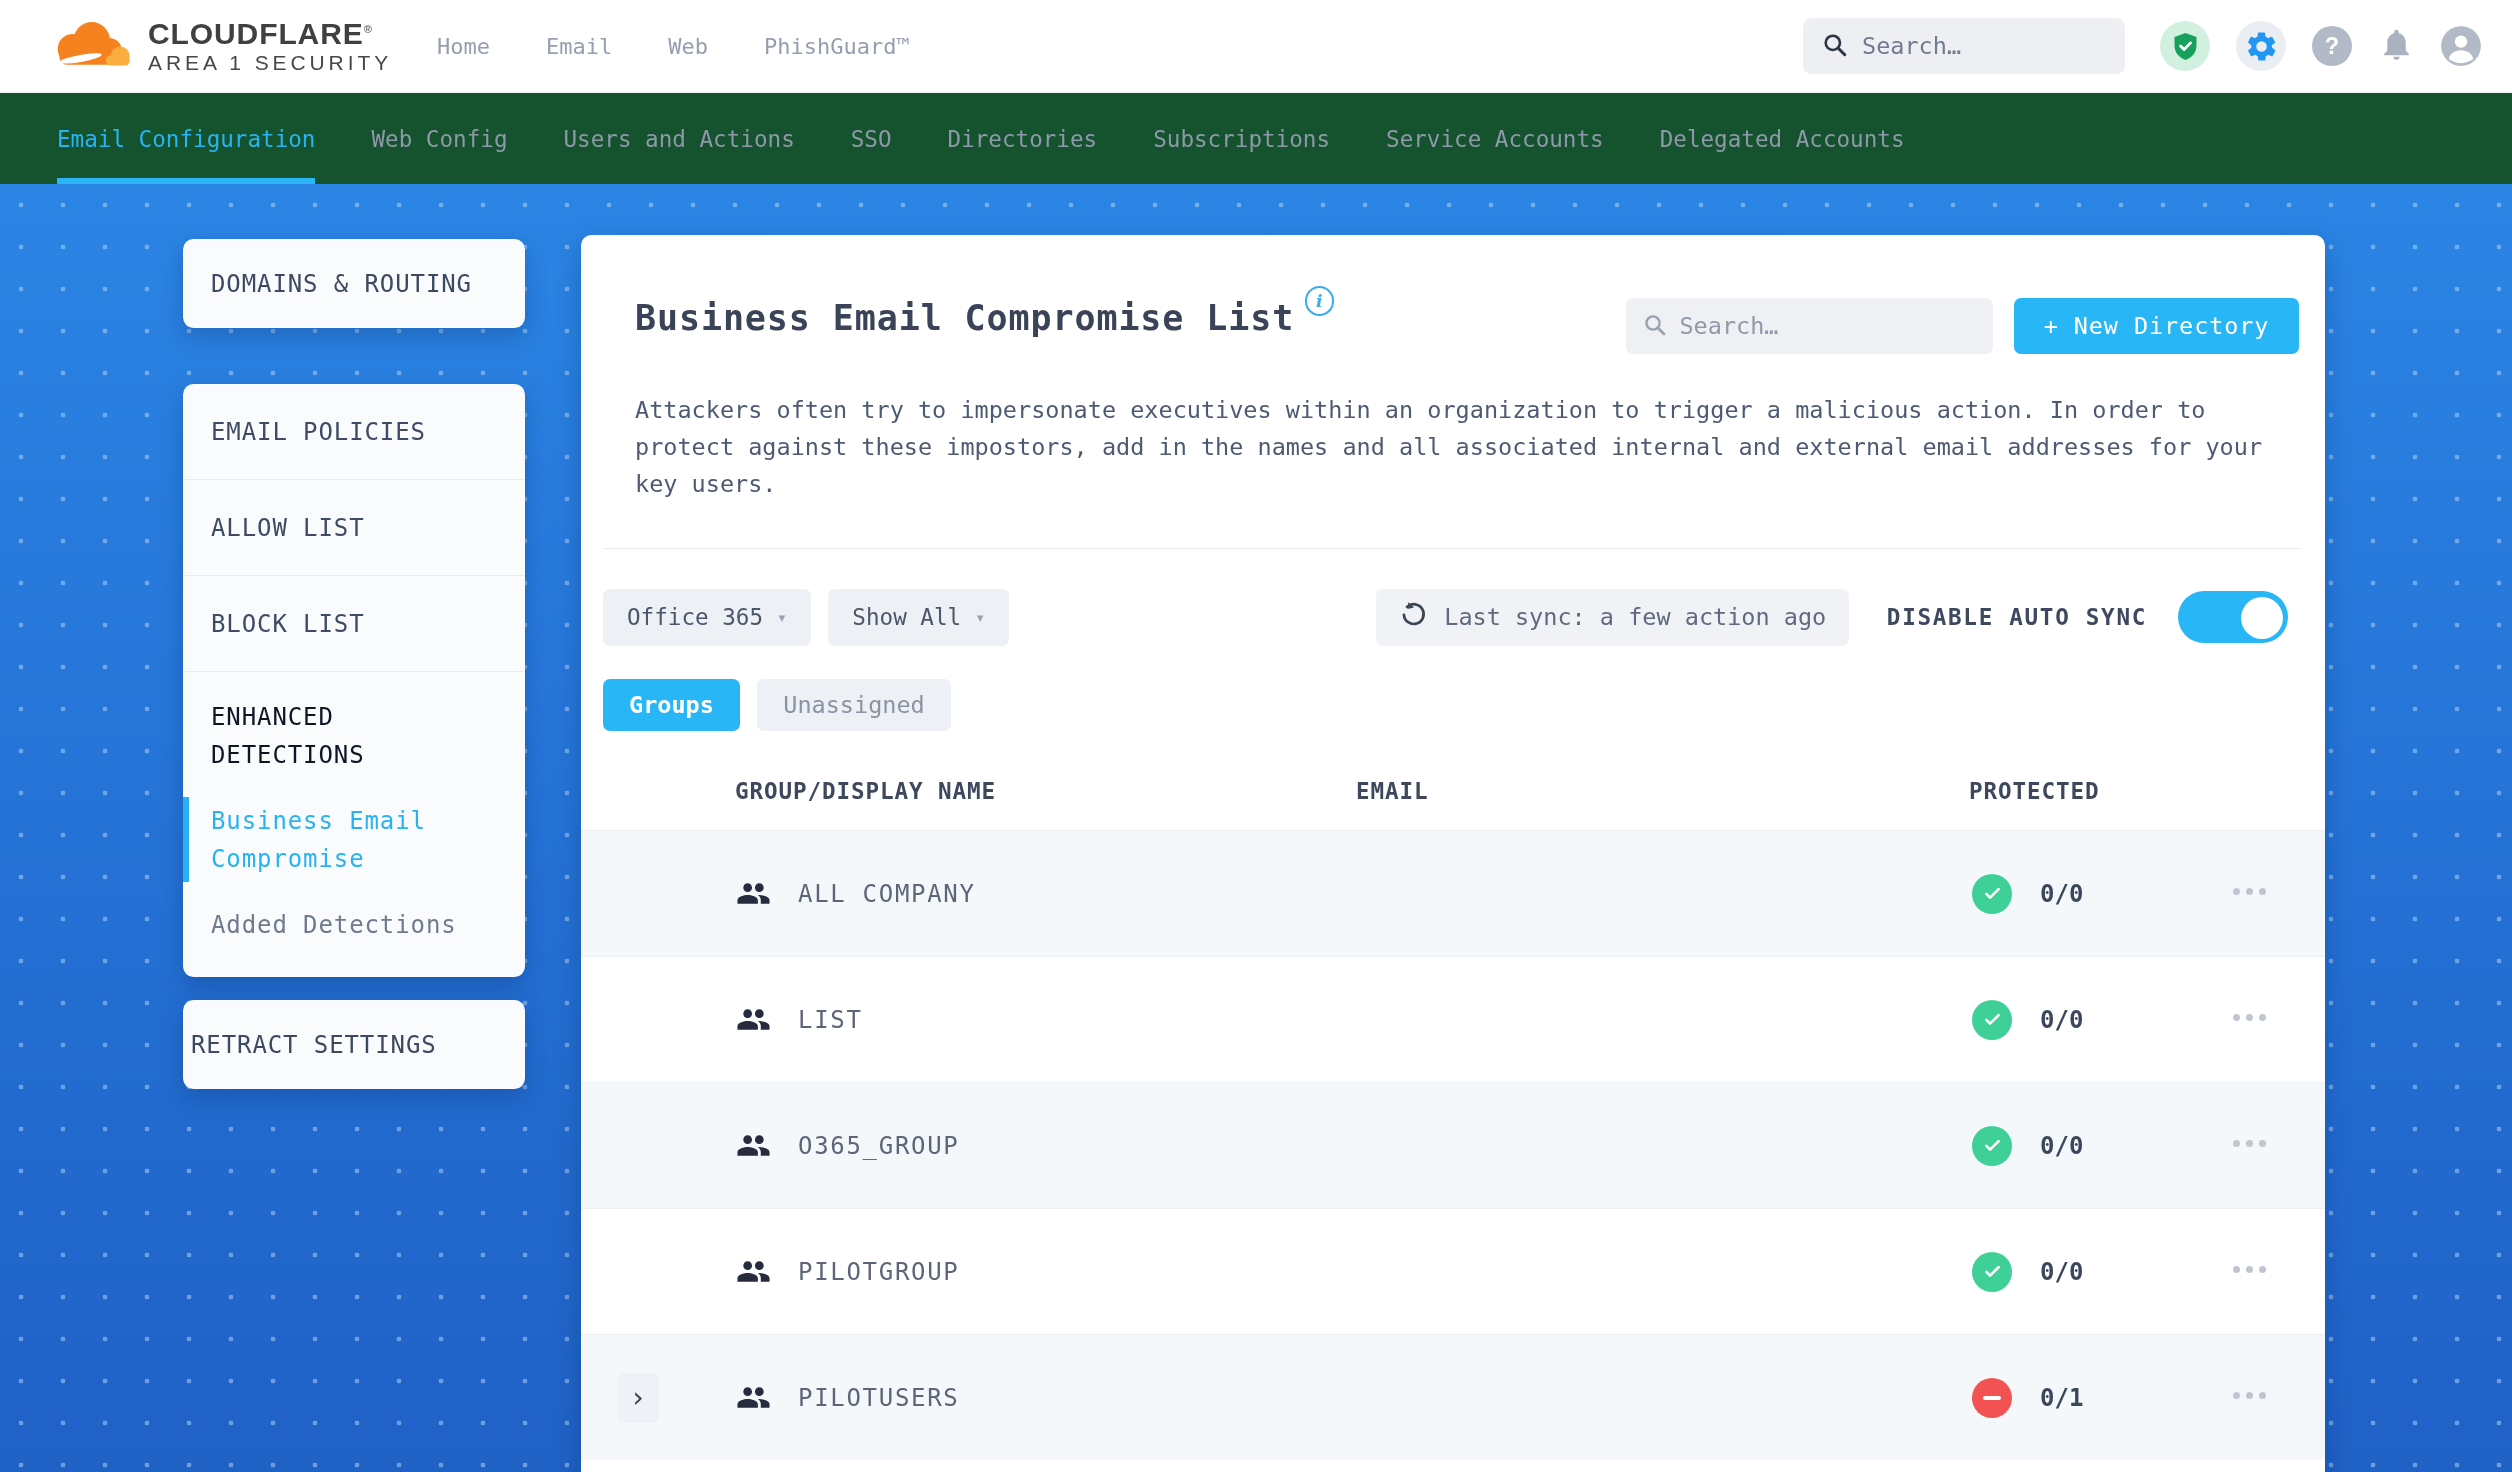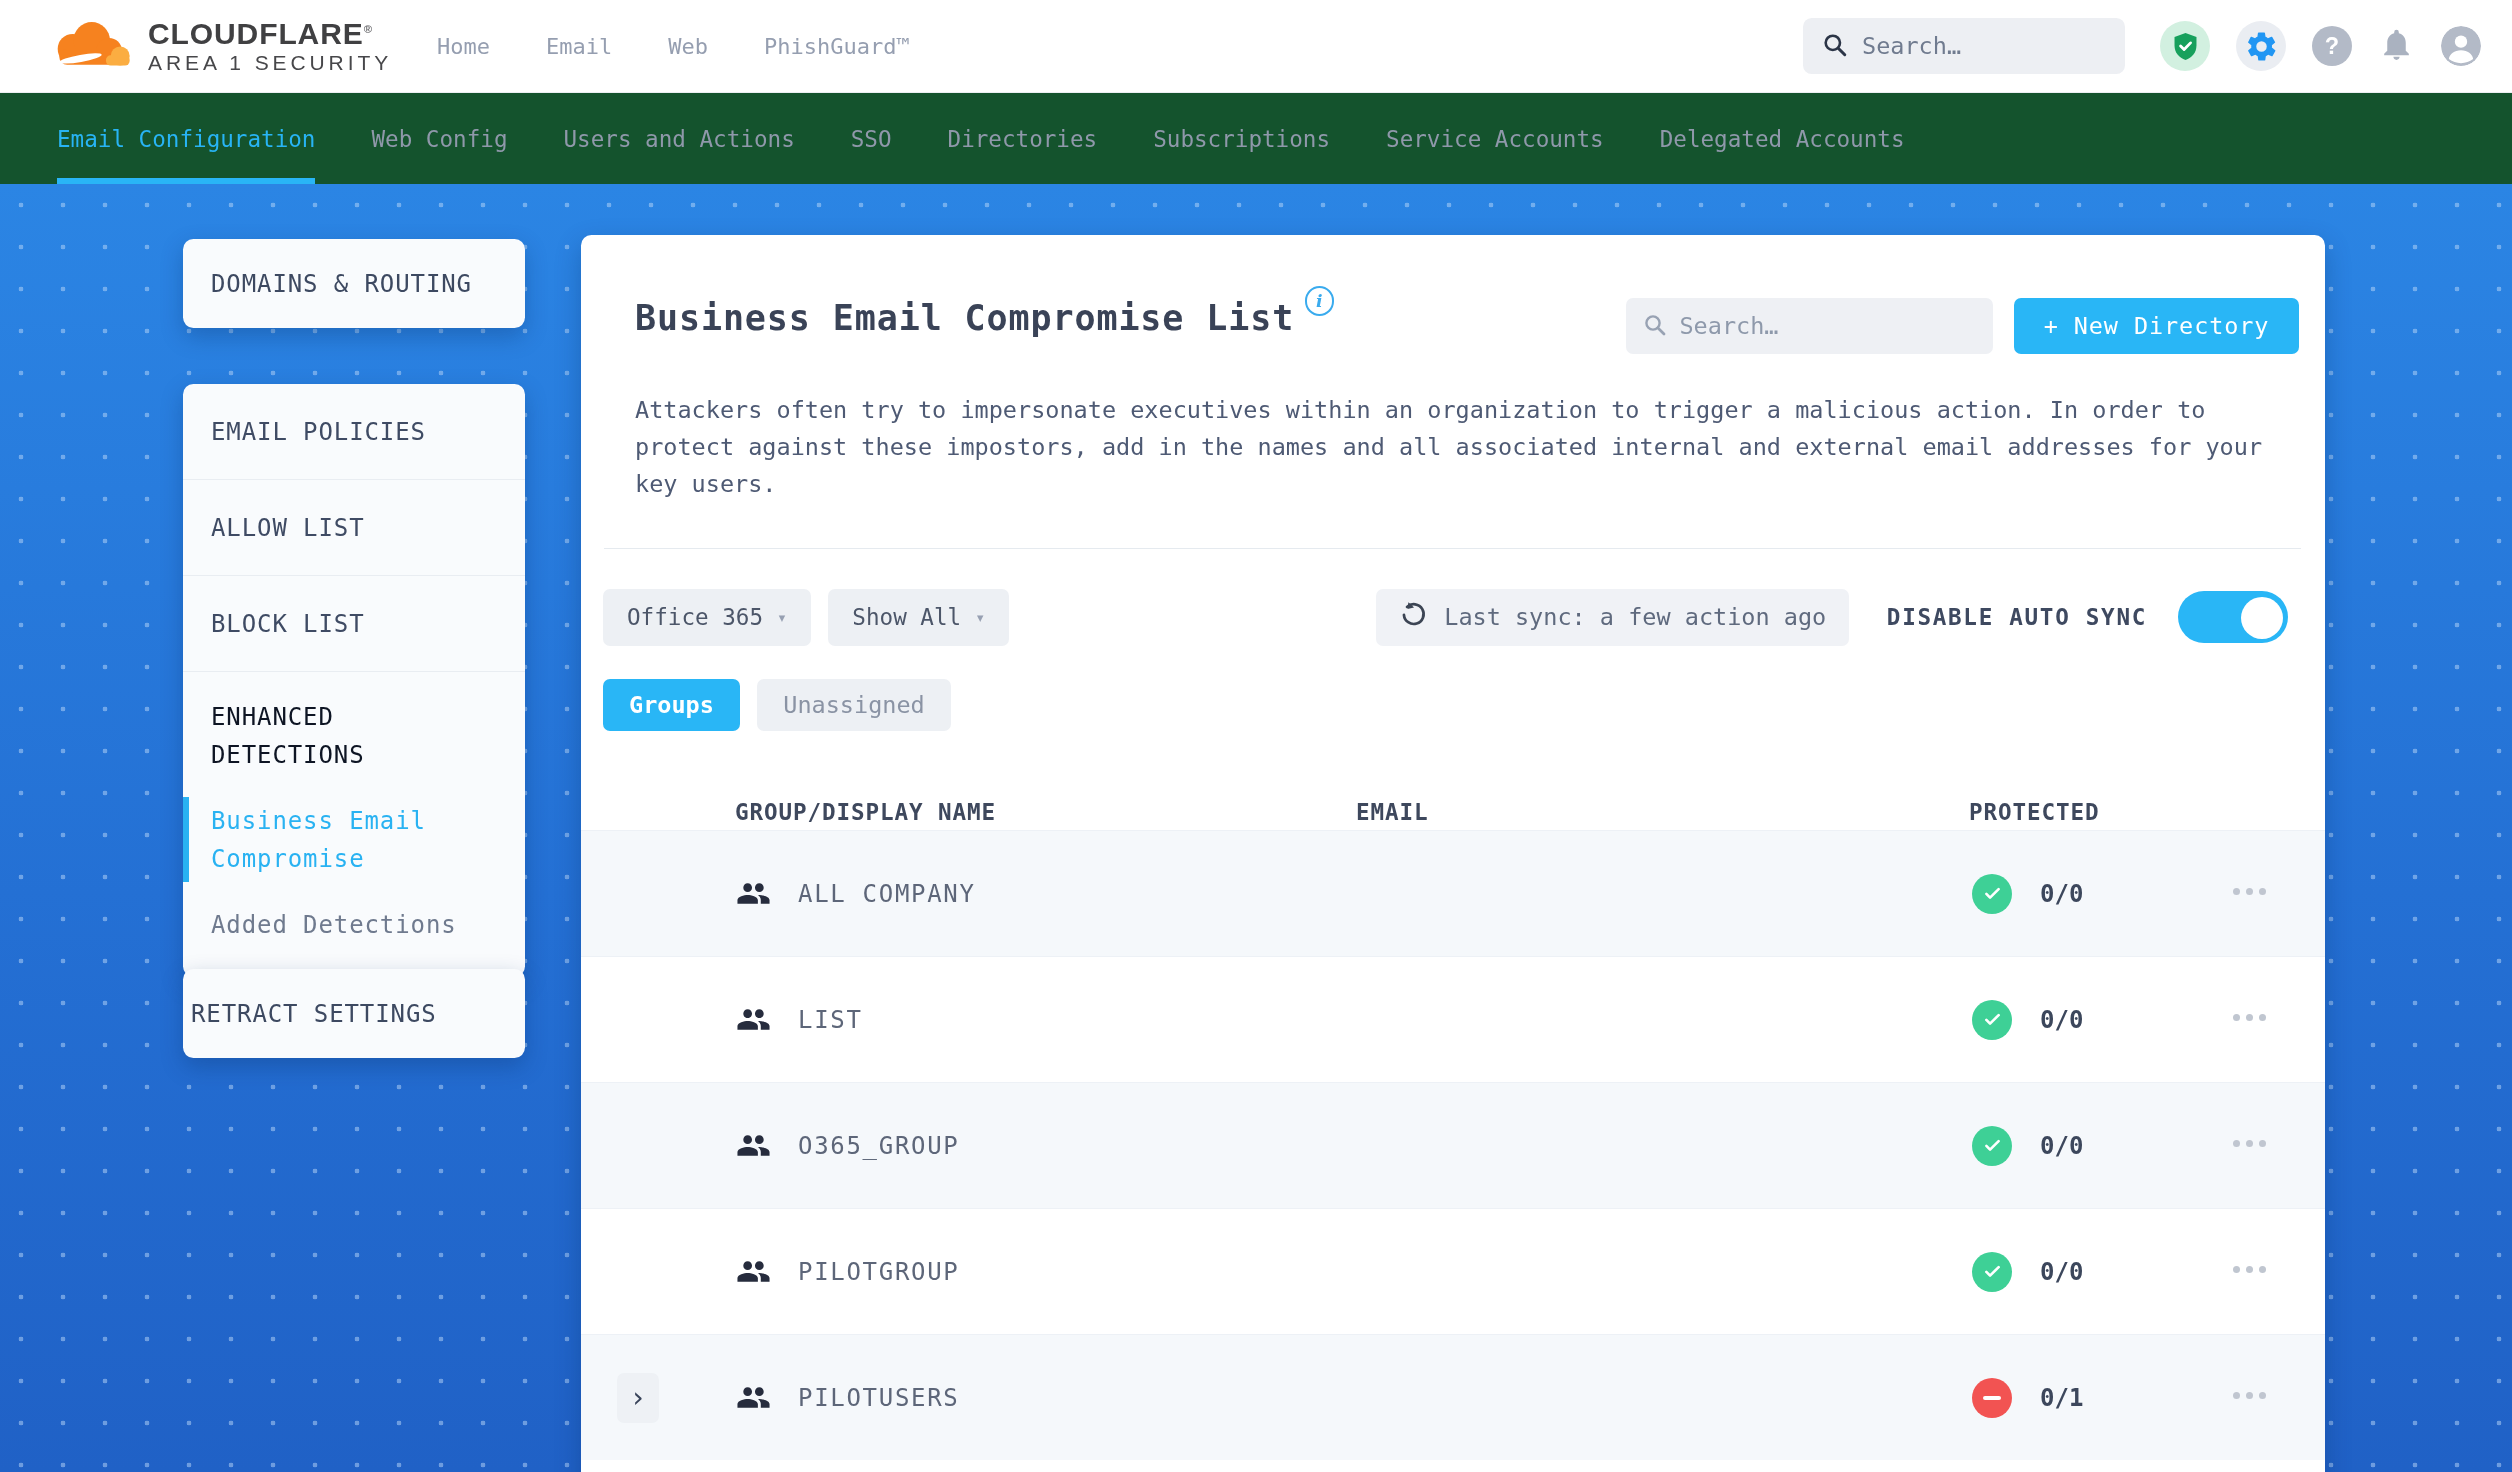--- a/index.html
+++ b/index.html
@@ -101,21 +101,21 @@
 
   .tabs { display:flex; gap:17.4px; margin:33px 0 0 22px; }
   .tab { height:52px; border-radius:7px; display:flex; align-items:center; padding:0 26px;
          font-size:23.5px; cursor:pointer; }
   .tab.active { background:#29b6f6; color:#fff; font-weight:bold; }
   .tab.inactive { background:#edf0f4; color:#8a93a4; }
 
   
   .table { margin-top:38px; }
   .thead { position:relative; height:61px; }
-  .th { position:absolute; top:30px; font-size:22.6px; font-weight:bold; color:#3e485d; letter-spacing:0.9px; }
+  .th { position:absolute; top:9px; font-size:22.6px; font-weight:bold; color:#3e485d; letter-spacing:0.9px; }
   .th.c-name { left:154px; } .th.c-email { left:775px; } .th.c-prot { left:1388px; }
   .row { position:relative; height:126px; border-top:0.9px solid #edf1f6; }
   .row.alt { background:#f5f8fb; }
   .row .expander { position:absolute; left:36px; top:38px; width:42px; height:50px; background:#eef1f5;
                    border-radius:7px; display:flex; align-items:center; justify-content:center;
                    font-size:28px; color:#39445a; cursor:pointer; font-family:"DejaVu Sans", sans-serif; }
   .row .ppl { position:absolute; left:155px; top:45px; }
   .row .rname { position:absolute; left:217px; top:49px; font-size:24px; color:#5d6679; letter-spacing:1.7px; }
   .status { position:absolute; left:1391px; top:43px; width:40px; height:40px; border-radius:50%;
             display:flex; align-items:center; justify-content:center; }
@@ -212,21 +212,21 @@
       <div class="side-item">EMAIL POLICIES</div>
       <div class="side-item">ALLOW LIST</div>
       <div class="side-item">BLOCK LIST</div>
       <div class="side-section">
         <div class="side-sec-title">ENHANCED DETECTIONS</div>
         <a href="#" class="side-link active">Business Email Compromise</a>
         <a href="#" class="side-link muted">Added Detections</a>
       </div>
     </div>
 
-    <div class="side-card simple" style="top:785px;padding-left:8px;">
+    <div class="side-card simple" style="top:816px;padding-left:8px;">
       <span class="side-label">RETRACT SETTINGS</span>
     </div>
   </div>
 
   <div class="card">
 
     <div class="card-head">
       <div>
         <span class="page-title">Business Email Compromise List</span><span class="info-ic">i</span>
       </div>

